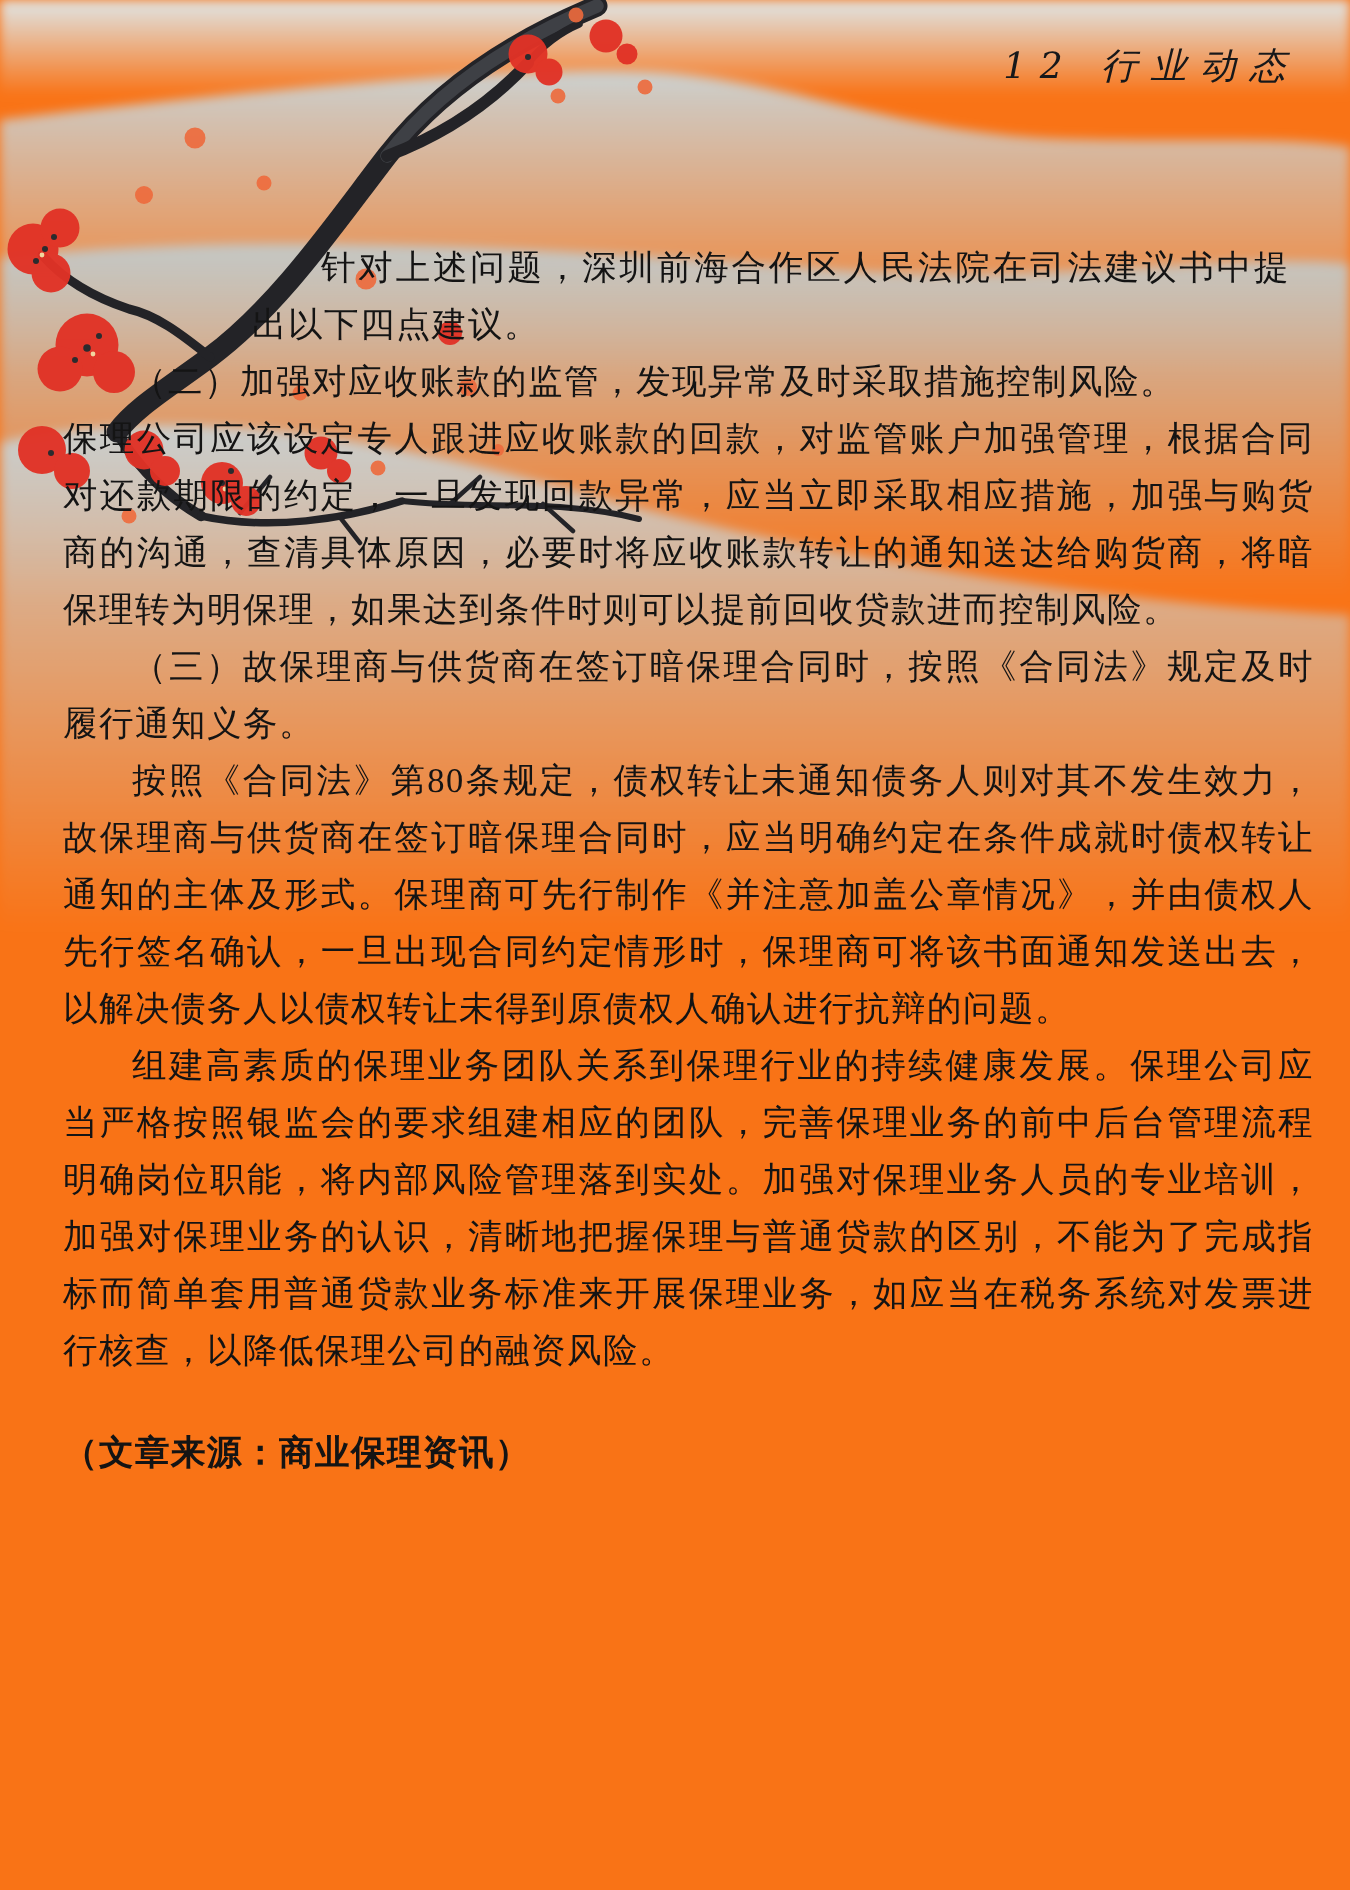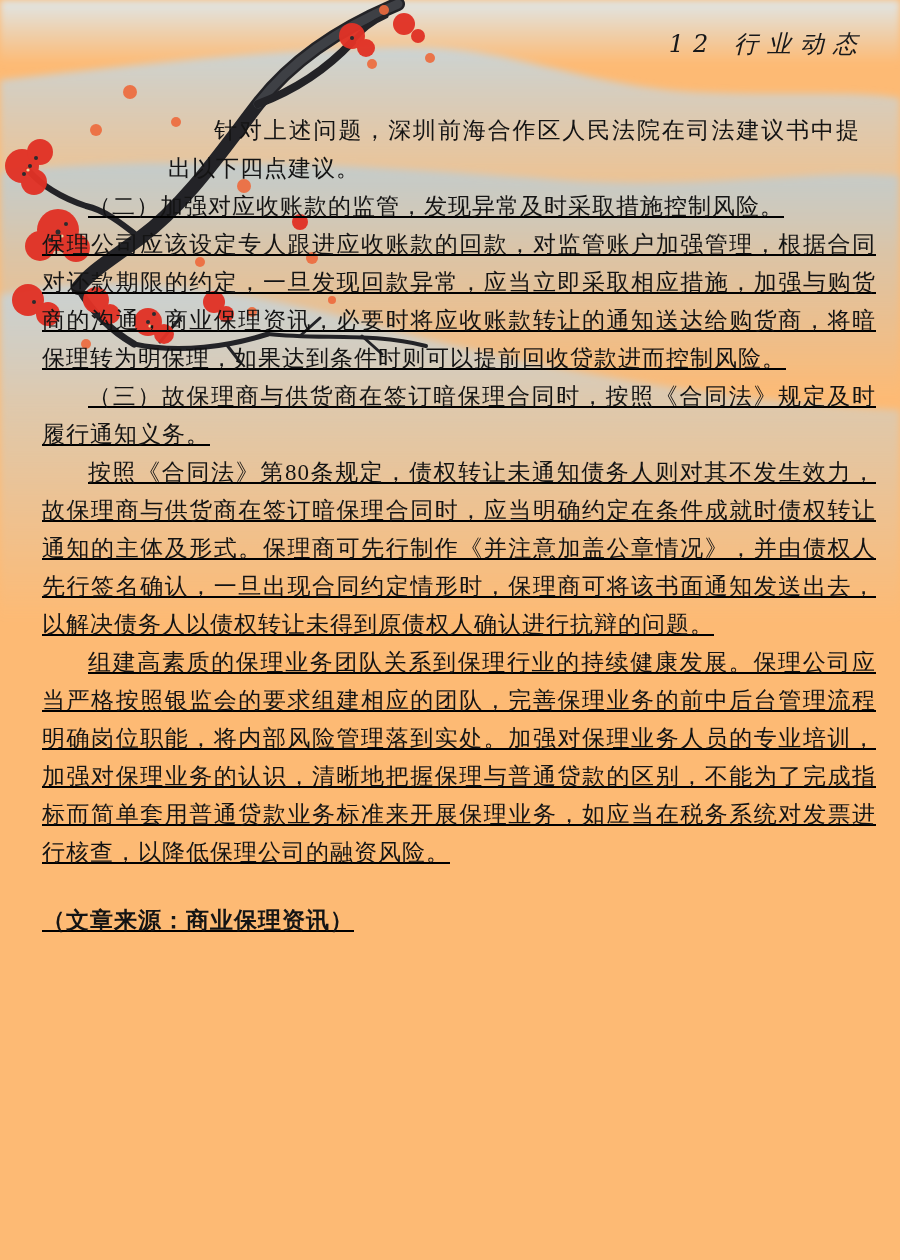--- a/index.html
+++ b/index.html
@@ -4,21 +4,21 @@
 <style>
   html, body {
     margin: 0;
     padding: 0;
     background: #ffffff;
   }
   .page {
     position: relative;
     width: 900px;
     height: 1260px;
-    background: #fdba74;
+    background: #f97316;
     overflow: hidden;
     font-family: "Liberation Serif", "DejaVu Serif", serif;
   }
   .bg-mountains {
     position: absolute;
     top: 0;
     left: 0;
     pointer-events: none;
   }
   .plum {
@@ -35,24 +35,24 @@
     font-style: italic;
     letter-spacing: 9px;
     color: #17181a;
     font-family: "DejaVu Serif", "Liberation Serif", serif;
   }
   .content {
     position: relative;
   }
   .block-a {
     padding: 112px 40px 0 168px;
+    margin-top: 48px;
   }
   .block-b {
     padding: 0 24px 0 42px;
-    text-decoration: underline;
   }
   .content p {
     margin: 0;
     font-size: 23px;
     line-height: 38px;
     letter-spacing: 1px;
     color: #141414;
     text-align: justify;
     text-justify: inter-character;
   }
@@ -169,21 +169,21 @@
   </svg>
 
   <div class="page-header">12 行业动态</div>
 
   <div class="content">
     <div class="block-a">
       <p class="indent">针对上述问题，深圳前海合作区人民法院在司法建议书中提出以下四点建议。</p>
     </div>
     <div class="block-b">
       <p class="indent">（二）加强对应收账款的监管，发现异常及时采取措施控制风险。</p>
-      <p class="no-indent">保理公司应该设定专人跟进应收账款的回款，对监管账户加强管理，根据合同对还款期限的约定，一旦发现回款异常，应当立即采取相应措施，加强与购货商的沟通，商业保理资讯，必要时将应收账款转让的通知送达给购货商，将暗保理转为明保理，如果达到条件时则可以提前回收贷款进而控制风险。</p>
+      <p class="no-indent">保理公司应该设定专人跟进应收账款的回款，对监管账户加强管理，根据合同对还款期限的约定，一旦发现回款异常，应当立即采取相应措施，加强与购货商的沟通，查清具体原因，必要时将应收账款转让的通知送达给购货商，将暗保理转为明保理，如果达到条件时则可以提前回收贷款进而控制风险。</p>
       <p class="indent">（三）故保理商与供货商在签订暗保理合同时，按照《合同法》规定及时履行通知义务。</p>
       <p class="indent">按照《合同法》第80条规定，债权转让未通知债务人则对其不发生效力，故保理商与供货商在签订暗保理合同时，应当明确约定在条件成就时债权转让通知的主体及形式。保理商可先行制作《并注意加盖公章情况》，并由债权人先行签名确认，一旦出现合同约定情形时，保理商可将该书面通知发送出去，以解决债务人以债权转让未得到原债权人确认进行抗辩的问题。</p>
       <p class="indent">组建高素质的保理业务团队关系到保理行业的持续健康发展。保理公司应当严格按照银监会的要求组建相应的团队，完善保理业务的前中后台管理流程明确岗位职能，将内部风险管理落到实处。加强对保理业务人员的专业培训，加强对保理业务的认识，清晰地把握保理与普通贷款的区别，不能为了完成指标而简单套用普通贷款业务标准来开展保理业务，如应当在税务系统对发票进行核查，以降低保理公司的融资风险。</p>
       <p class="source-line">（文章来源：商业保理资讯）</p>
     </div>
   </div>
 
 </div>
 
 </body></html>

